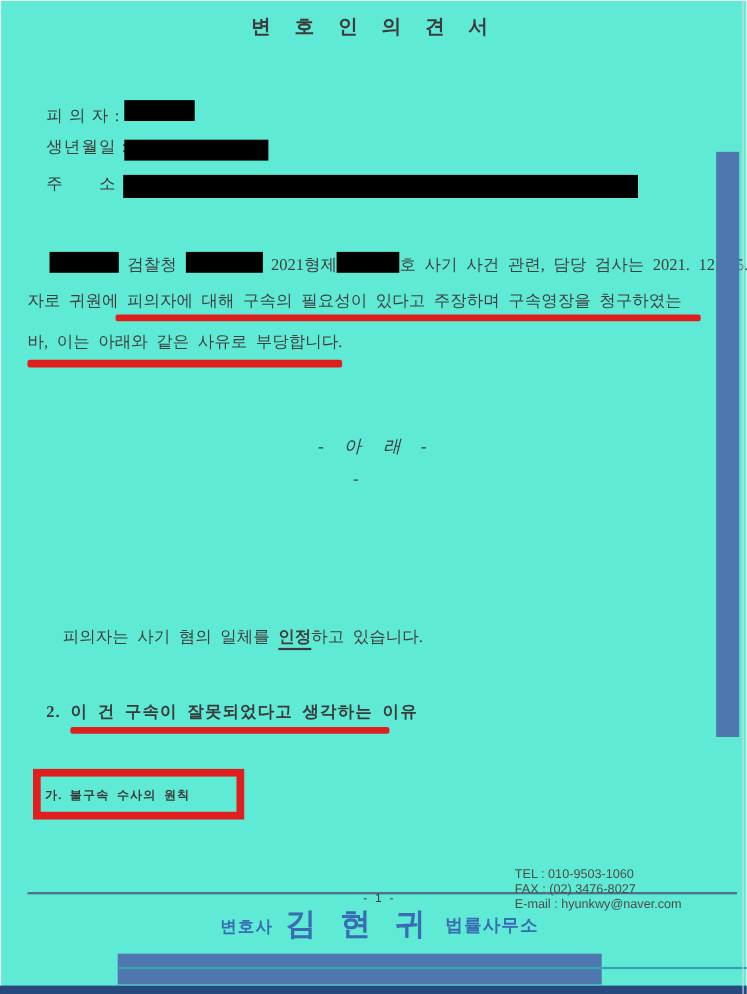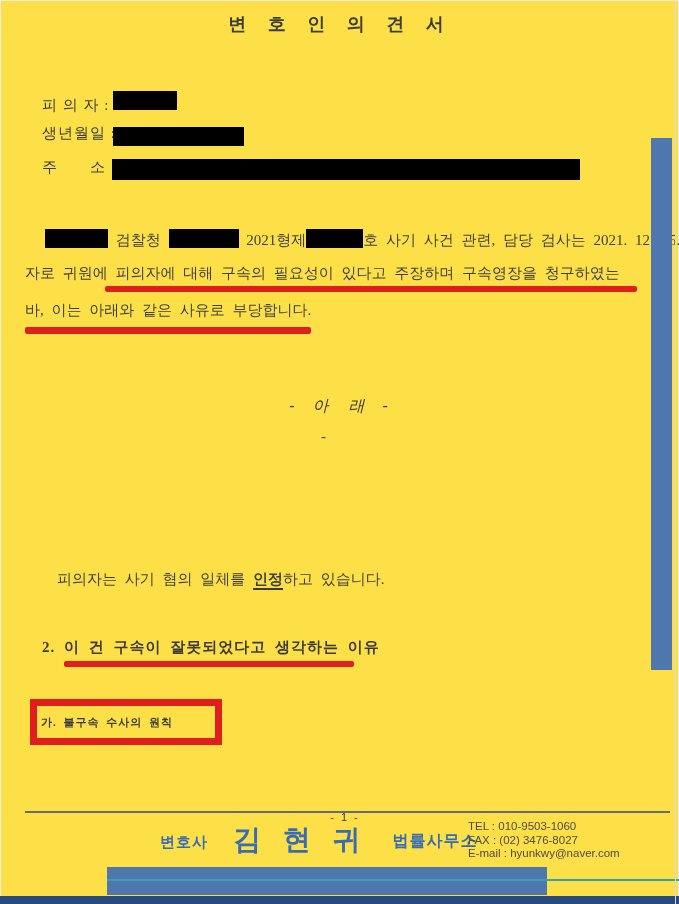--- a/index.html
+++ b/index.html
@@ -1,17 +1,17 @@
 <!DOCTYPE html>
 <html style="--red: #e01e1e; --blue_bar: #4d77ae; --firm_blue: #3a6cb3; --teal: #35a3ad; --navy: #26497e; --ink: #3f3f3f; --footer_ink: #4c4c4c;"><head>
 <meta charset="utf-8">
 <style>
   html,body{margin:0;padding:0;background:#ffffff;}
   .page{
-    position:relative;width:679px;height:904px;background:#fde047;overflow:hidden;
+    position:relative;width:679px;height:904px;background:#5eead4;overflow:hidden;
     font-family:"Liberation Serif","DejaVu Serif",serif;color:var(--ink,#3f3f3f);
     box-shadow:inset 0 0 0 1px #ececec;
   }
   
   .title{
     position:absolute;top:12px;left:0;width:100%;text-align:center;margin:0;
     font-size:18px;font-weight:600;letter-spacing:7px;word-spacing:3px;color:#3c3c3c;
   }
   
   .flabel{position:absolute;left:42px;font-size:15px;letter-spacing:1px;color:#3d3d3d;}
@@ -51,25 +51,25 @@
     border:7px solid var(--red,#e01e1e);display:flex;align-items:center;padding-left:4px;
     font-size:11px;font-weight:bold;letter-spacing:1px;word-spacing:3px;color:#3a3a3a;white-space:nowrap;
   }
   
   .hairline{position:absolute;left:25px;top:811px;width:645px;height:2px;background:#46597b;opacity:.85;}
   .footer-sans{font-family:"Liberation Sans","DejaVu Sans",sans-serif;}
   .addr{position:absolute;left:28px;top:822px;font-size:11.5px;line-height:15px;color:var(--footer_ink,#4c4c4c);}
   .pagenum{position:absolute;left:290px;top:811px;width:110px;text-align:center;
     font-size:11px;letter-spacing:2px;color:#3a3a3a;}
   .firm{position:absolute;left:160px;top:822px;width:370px;height:30px;
-    display:flex;align-items:flex-end;gap:25px;color:var(--firm_blue,#3a6cb3);}
+    display:flex;justify-content:center;align-items:flex-end;gap:11px;color:var(--firm_blue,#3a6cb3);}
   .firm-pre{font-size:15px;font-weight:bold;letter-spacing:1px;}
   .firm-nm{font-size:28px;font-weight:bold;letter-spacing:7px;line-height:24px;margin-top:32px;}
   .firm-suf{font-size:16px;font-weight:bold;letter-spacing:1px;}
-  .contact{position:absolute;left:468px;top:820px;font-size:11.5px;line-height:13.5px;color:var(--footer_ink,#4c4c4c);}
+  .contact{position:absolute;left:468px;top:789px;font-size:11.5px;line-height:13.5px;color:var(--footer_ink,#4c4c4c);}
   .blue-bar{position:absolute;left:107px;top:867px;width:440px;height:28px;background:var(--blue_bar,#4d77ae);}
   .teal-line{position:absolute;left:107px;top:879px;width:572px;height:2px;background:var(--teal,#35a3ad);}
   .navy-strip{position:absolute;left:0;top:896px;width:679px;height:8px;background:var(--navy,#26497e);}
   
   .vbar{position:absolute;left:651px;top:138px;width:21px;height:532px;background:var(--blue_bar,#4d77ae);}
   .edge{position:absolute;left:675px;top:0;width:1px;height:904px;background:#d8dce1;}
 </style>
 </head>
 <body>
 

